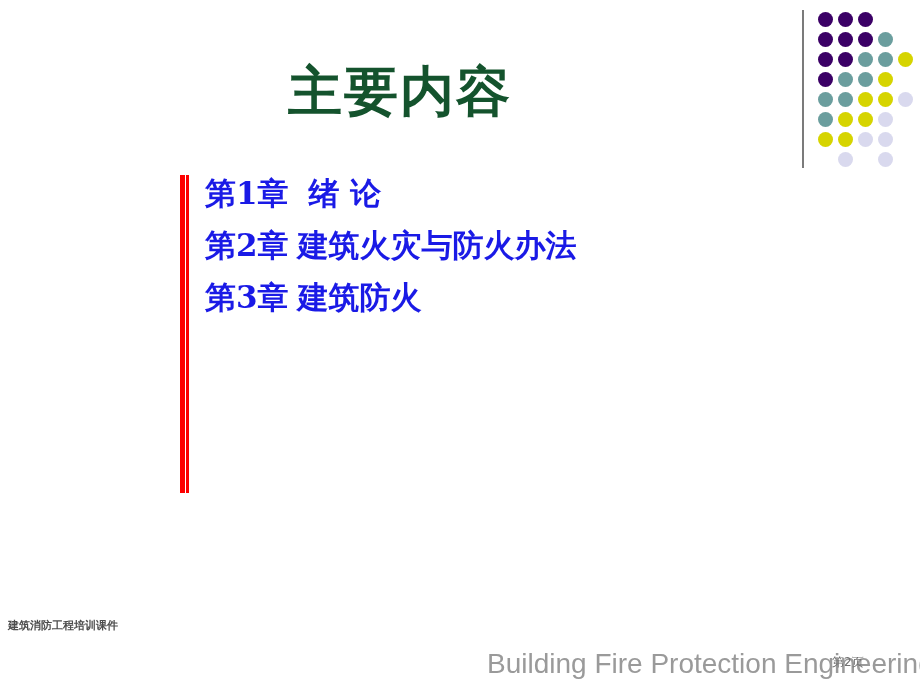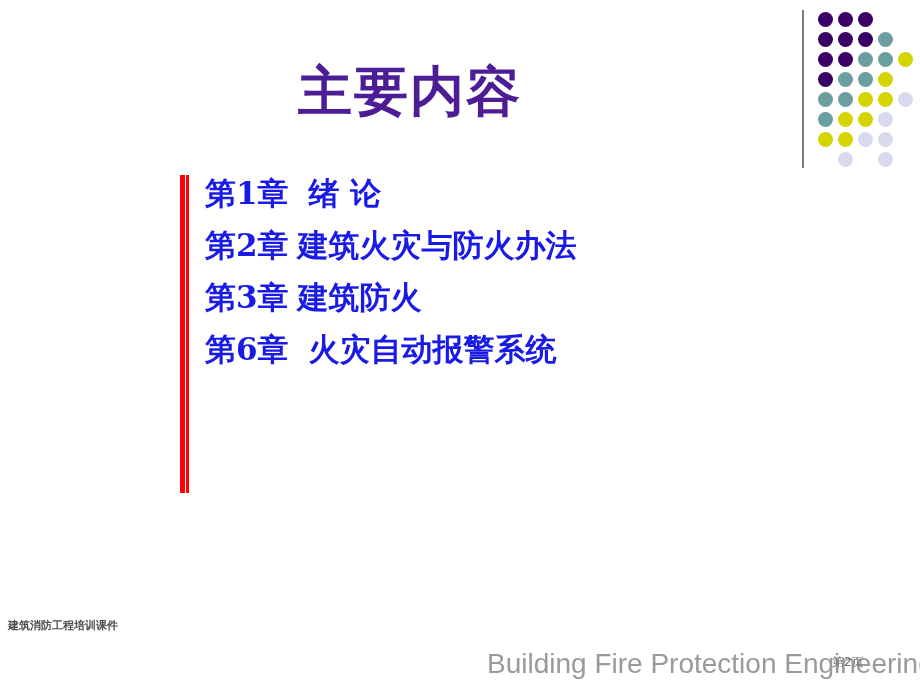--- a/index.html
+++ b/index.html
@@ -42,28 +42,27 @@
     border-radius: 50%;
   }
 
   
   #title {
     position: absolute;
     left: 0;
     top: 62px;
     width: 800px;
     text-align: center;
-    color: #4c1d95;
+    color: #14532d;
     font-family: "DejaVu Sans", "Liberation Sans", sans-serif;
     font-size: 54px;
     font-weight: bold;
     letter-spacing: 2px;
     line-height: 1.1;
     white-space: nowrap;
-    padding-left: 10px;
   }
 
   
   #content-block {
     position: absolute;
     left: 180px;
     top: 175px;
     height: 318px;
   }
   #accent-bar {
@@ -184,21 +183,20 @@
     </div>
 
   <div id="title">主要内容</div>
 
   <div id="content-block">
     <div id="accent-bar"></div>
     <ul id="toc-list">
         <li class="toc-item"><span class="toc-chapter">第1章</span><span class="toc-gap wide"></span><span class="toc-title">绪 论</span></li>
         <li class="toc-item"><span class="toc-chapter">第2章</span><span class="toc-gap"></span><span class="toc-title">建筑火灾与防火办法</span></li>
         <li class="toc-item"><span class="toc-chapter">第3章</span><span class="toc-gap"></span><span class="toc-title">建筑防火</span></li>
-        <li class="toc-item"><span class="toc-chapter">第6章</span><span class="toc-gap wide"></span><span class="toc-title">火灾自动报警系统</span></li>
       </ul>
   </div>
 
   <div id="footer-left">建筑消防工程培训课件</div>
 
   <div id="footer-right">Building Fire Protection Engineering</div>
 
   <div id="page-number">第2页</div>
 
 </div>

